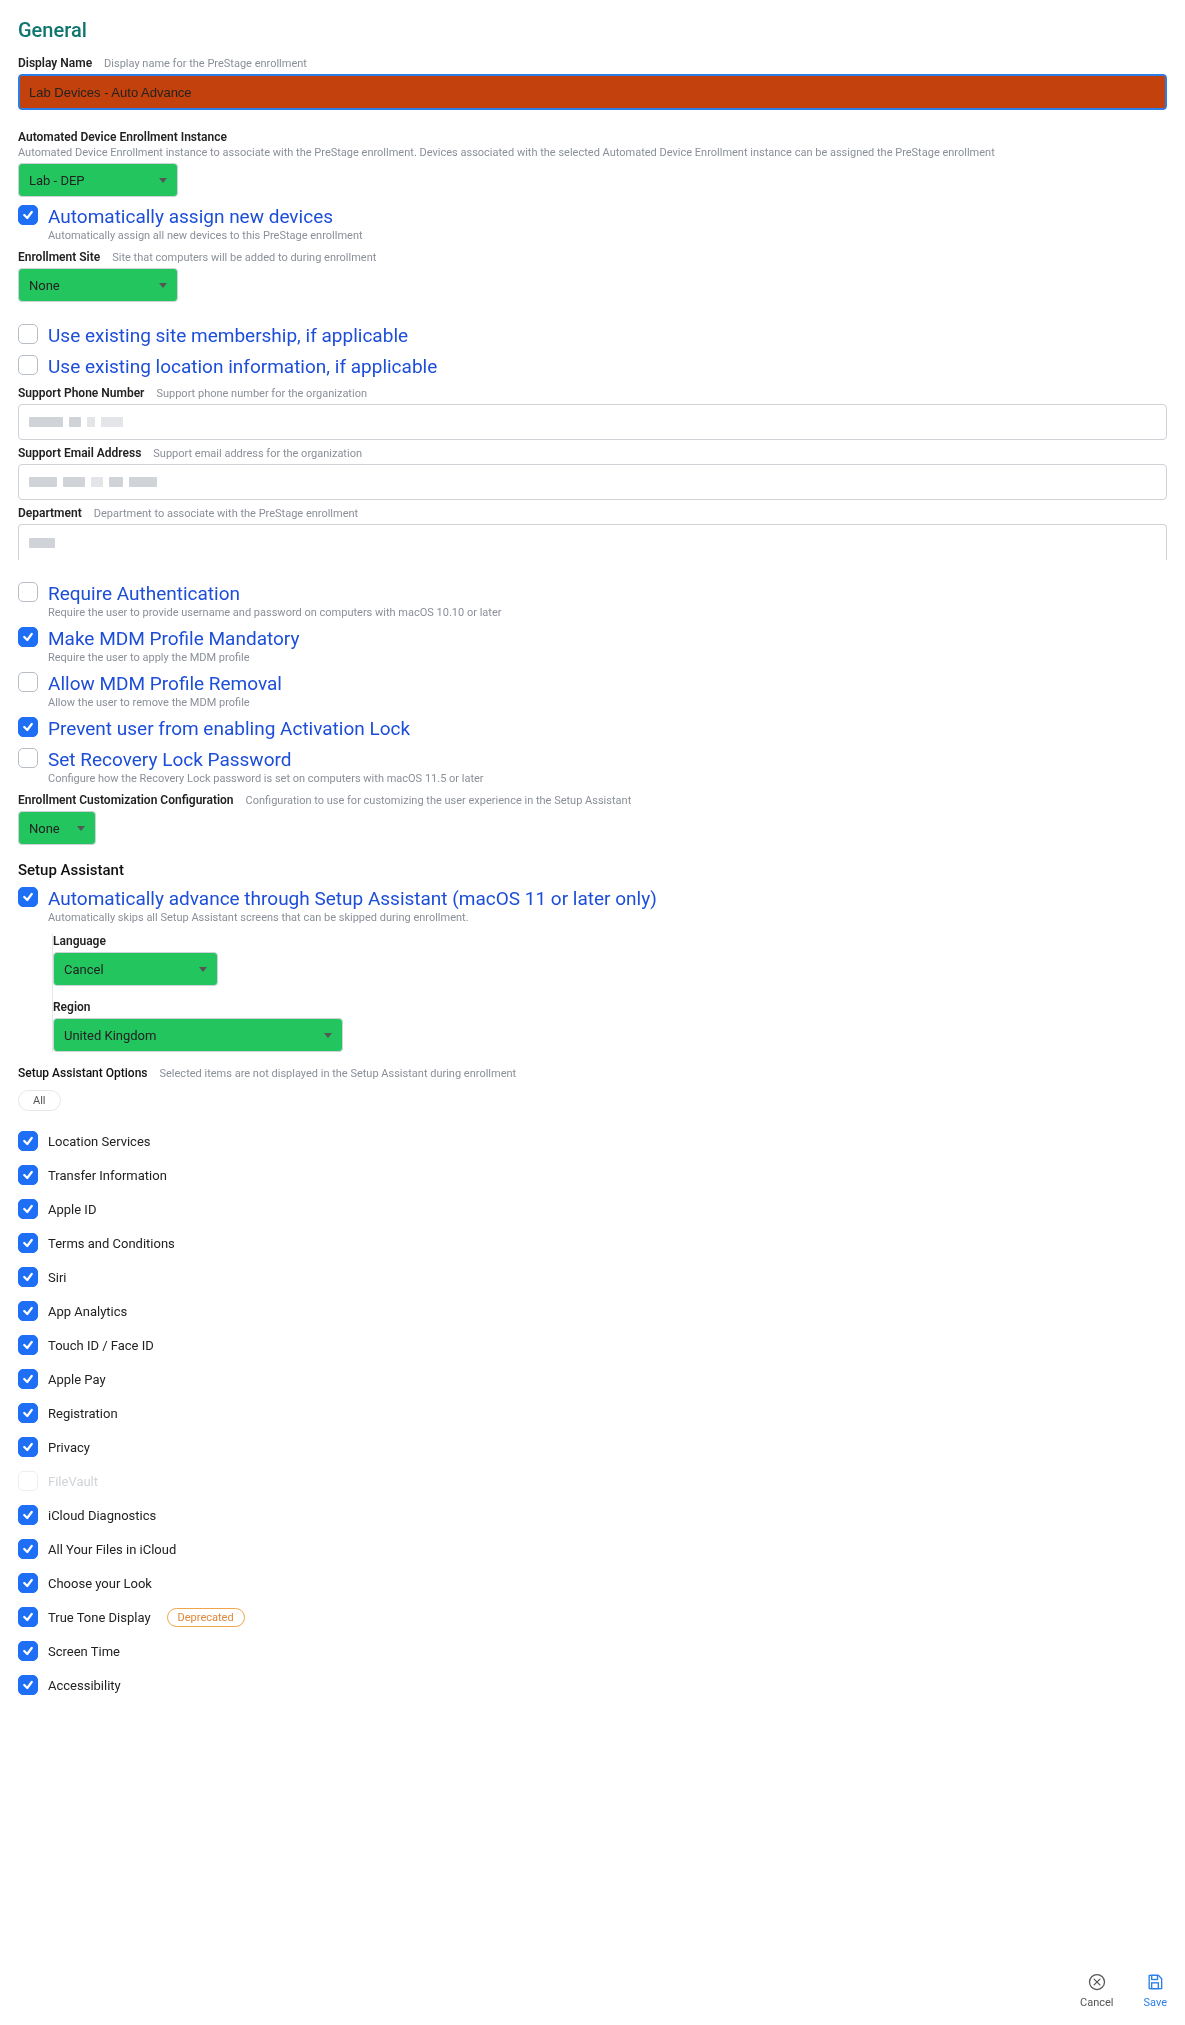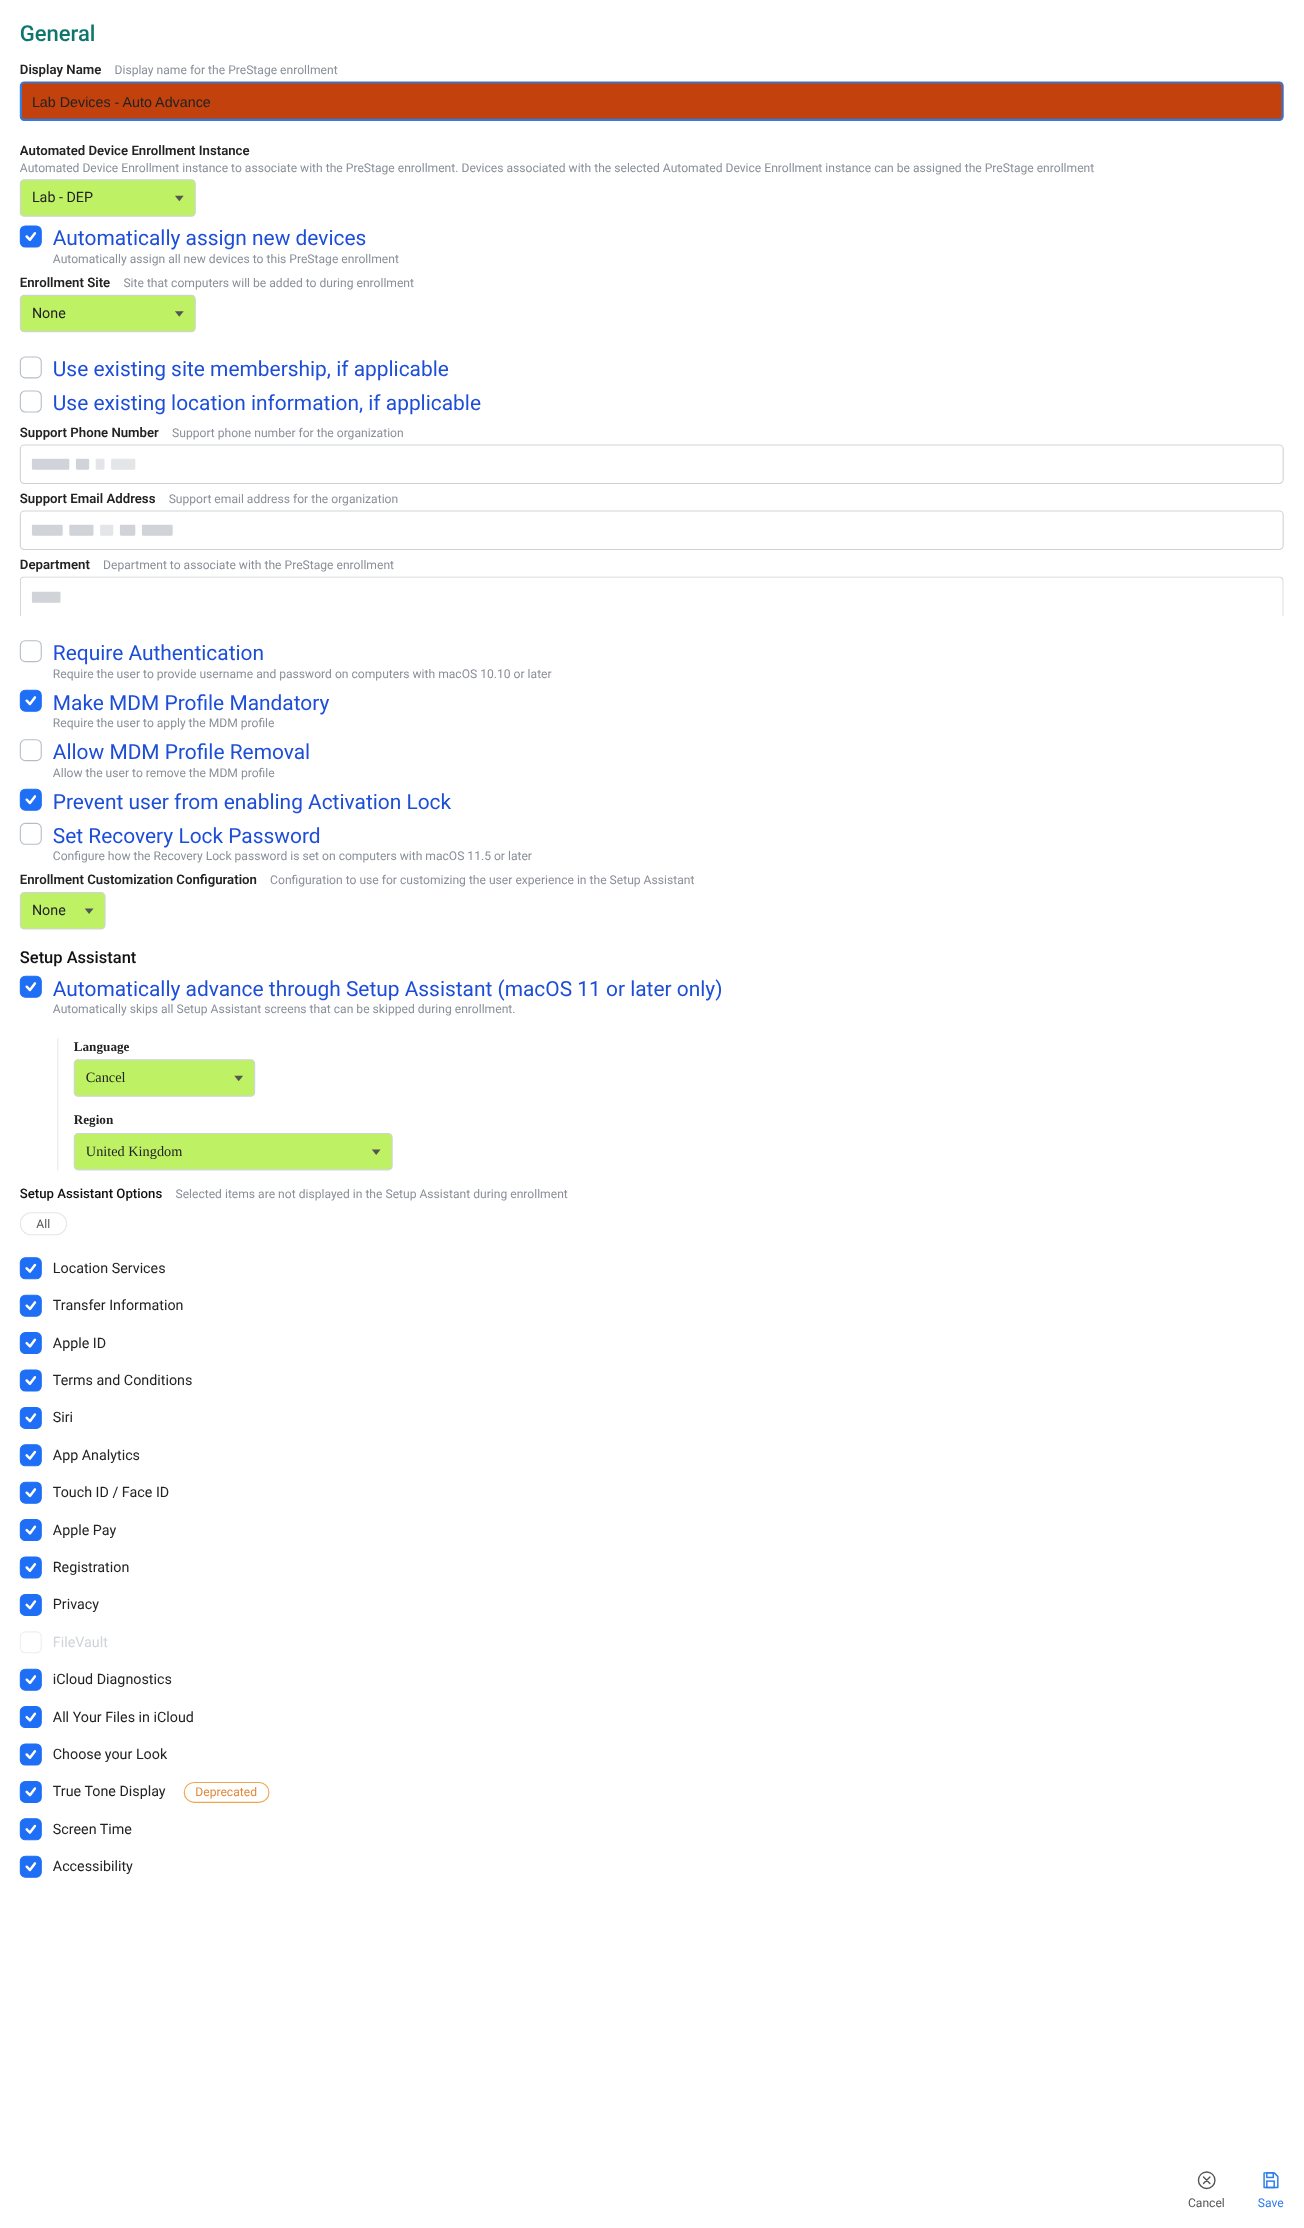--- a/index.html
+++ b/index.html
@@ -6,31 +6,31 @@
   html, body { font-family: -apple-system, BlinkMacSystemFont, "Segoe UI", Roboto, Helvetica, Arial, sans-serif; background:#fff; color:#222;}
   .wrap { width:1185px; min-height:2025px; padding:18px 18px 40px 18px; position:relative;}
   h2.page-title { font-size:20px; font-weight:500; color:#0f766e; margin-bottom:14px;}
   h3.section-title { font-size:15px; font-weight:500; color:#111; margin-top:16px; margin-bottom:8px;}
   .field-row { margin-bottom:6px; }
   .field-header { display:flex; align-items:baseline; gap:12px; margin-bottom:4px; flex-wrap:wrap;}
   .field-label { font-size:12px; font-weight:600; color:#222; }
   .field-hint  { font-size:11px; color:#8a8f98; }
   .text-input { width:100%; height:36px; border:1px solid #cfd3d8; border-radius:4px; padding:0 10px; font-size:13px; color:#222; background:#c2410c;}
   .text-input.focus { border-color:#2b7de9; box-shadow:0 0 0 1px #2b7de9 inset;}
-  .select { display:inline-flex; align-items:center; justify-content:space-between; height:34px; border:1px solid #cfd3d8; border-radius:4px; padding:0 10px; font-size:13px; background:#bef264; cursor:pointer; gap:14px;}
+  .select { display:inline-flex; align-items:center; justify-content:space-between; height:34px; border:1px solid #cfd3d8; border-radius:4px; padding:0 10px; font-size:13px; background:#22c55e; cursor:pointer; gap:14px;}
   .select .caret { width:0; height:0; border-left:4px solid transparent; border-right:4px solid transparent; border-top:5px solid #555;}
   .chk-row { display:flex; align-items:flex-start; gap:10px; margin:8px 0;}
   .chk { width:20px; height:20px; border:1px solid #b7bdc6; border-radius:5px; flex:0 0 20px; display:flex; align-items:center; justify-content:center; cursor:pointer; background:#fff;}
   .chk.checked { background:#1e6ff5; border-color:#1e6ff5; }
   .chk.checked svg { stroke:#fff; }
   .chk svg { width:12px; height:12px; stroke:#fff; stroke-width:3; fill:none; stroke-linecap:round; stroke-linejoin:round; }
   .chk-body { display:flex; flex-direction:column; }
   .chk-label { font-size:19px; color:#1d4ed8; }
   .chk-hint  { font-size:11px; color:#8a8f98; margin-top:1px;}
-  .subindent { margin-left:34px; padding-left:14px; border-left:1px solid #e5e7ea; margin-top:20px; margin-bottom:10px;font-family:Liberation Serif, serif;}
+  .subindent { margin-left:34px; padding-left:0; border-left:1px solid #e5e7ea; margin-top:10px; margin-bottom:10px;}
   .subindent .field-row { margin-bottom:14px;}
   .redacted { display:flex; gap:6px; padding:10px 10px; border:1px solid #cfd3d8; border-radius:4px; height:36px; align-items:center; background:#fff;}
   .redacted span { display:inline-block; height:10px; background:#d0d3d8; border-radius:1px;}
   .pill-all { display:inline-block; border:1px solid #e3e6ea; border-radius:14px; padding:3px 14px; font-size:11px; color:#555; margin:6px 0 6px 0; cursor:pointer;}
   .option-row { display:flex; align-items:center; gap:10px; margin:14px 0;}
   .option-row .olabel { font-size:13px; color:#222; }
   .option-row.dim .chk { background:#fff; border-color:#eceef1;}
   .option-row.dim .olabel { color:#d0d3d8; }
   .tag-dep { display:inline-block; border:1px solid #f0a54b; color:#e0883a; border-radius:12px; font-size:11px; padding:2px 10px; margin-left:6px;}
   .footer { position:absolute; right:18px; bottom:16px; display:flex; gap:30px; align-items:flex-end;}

